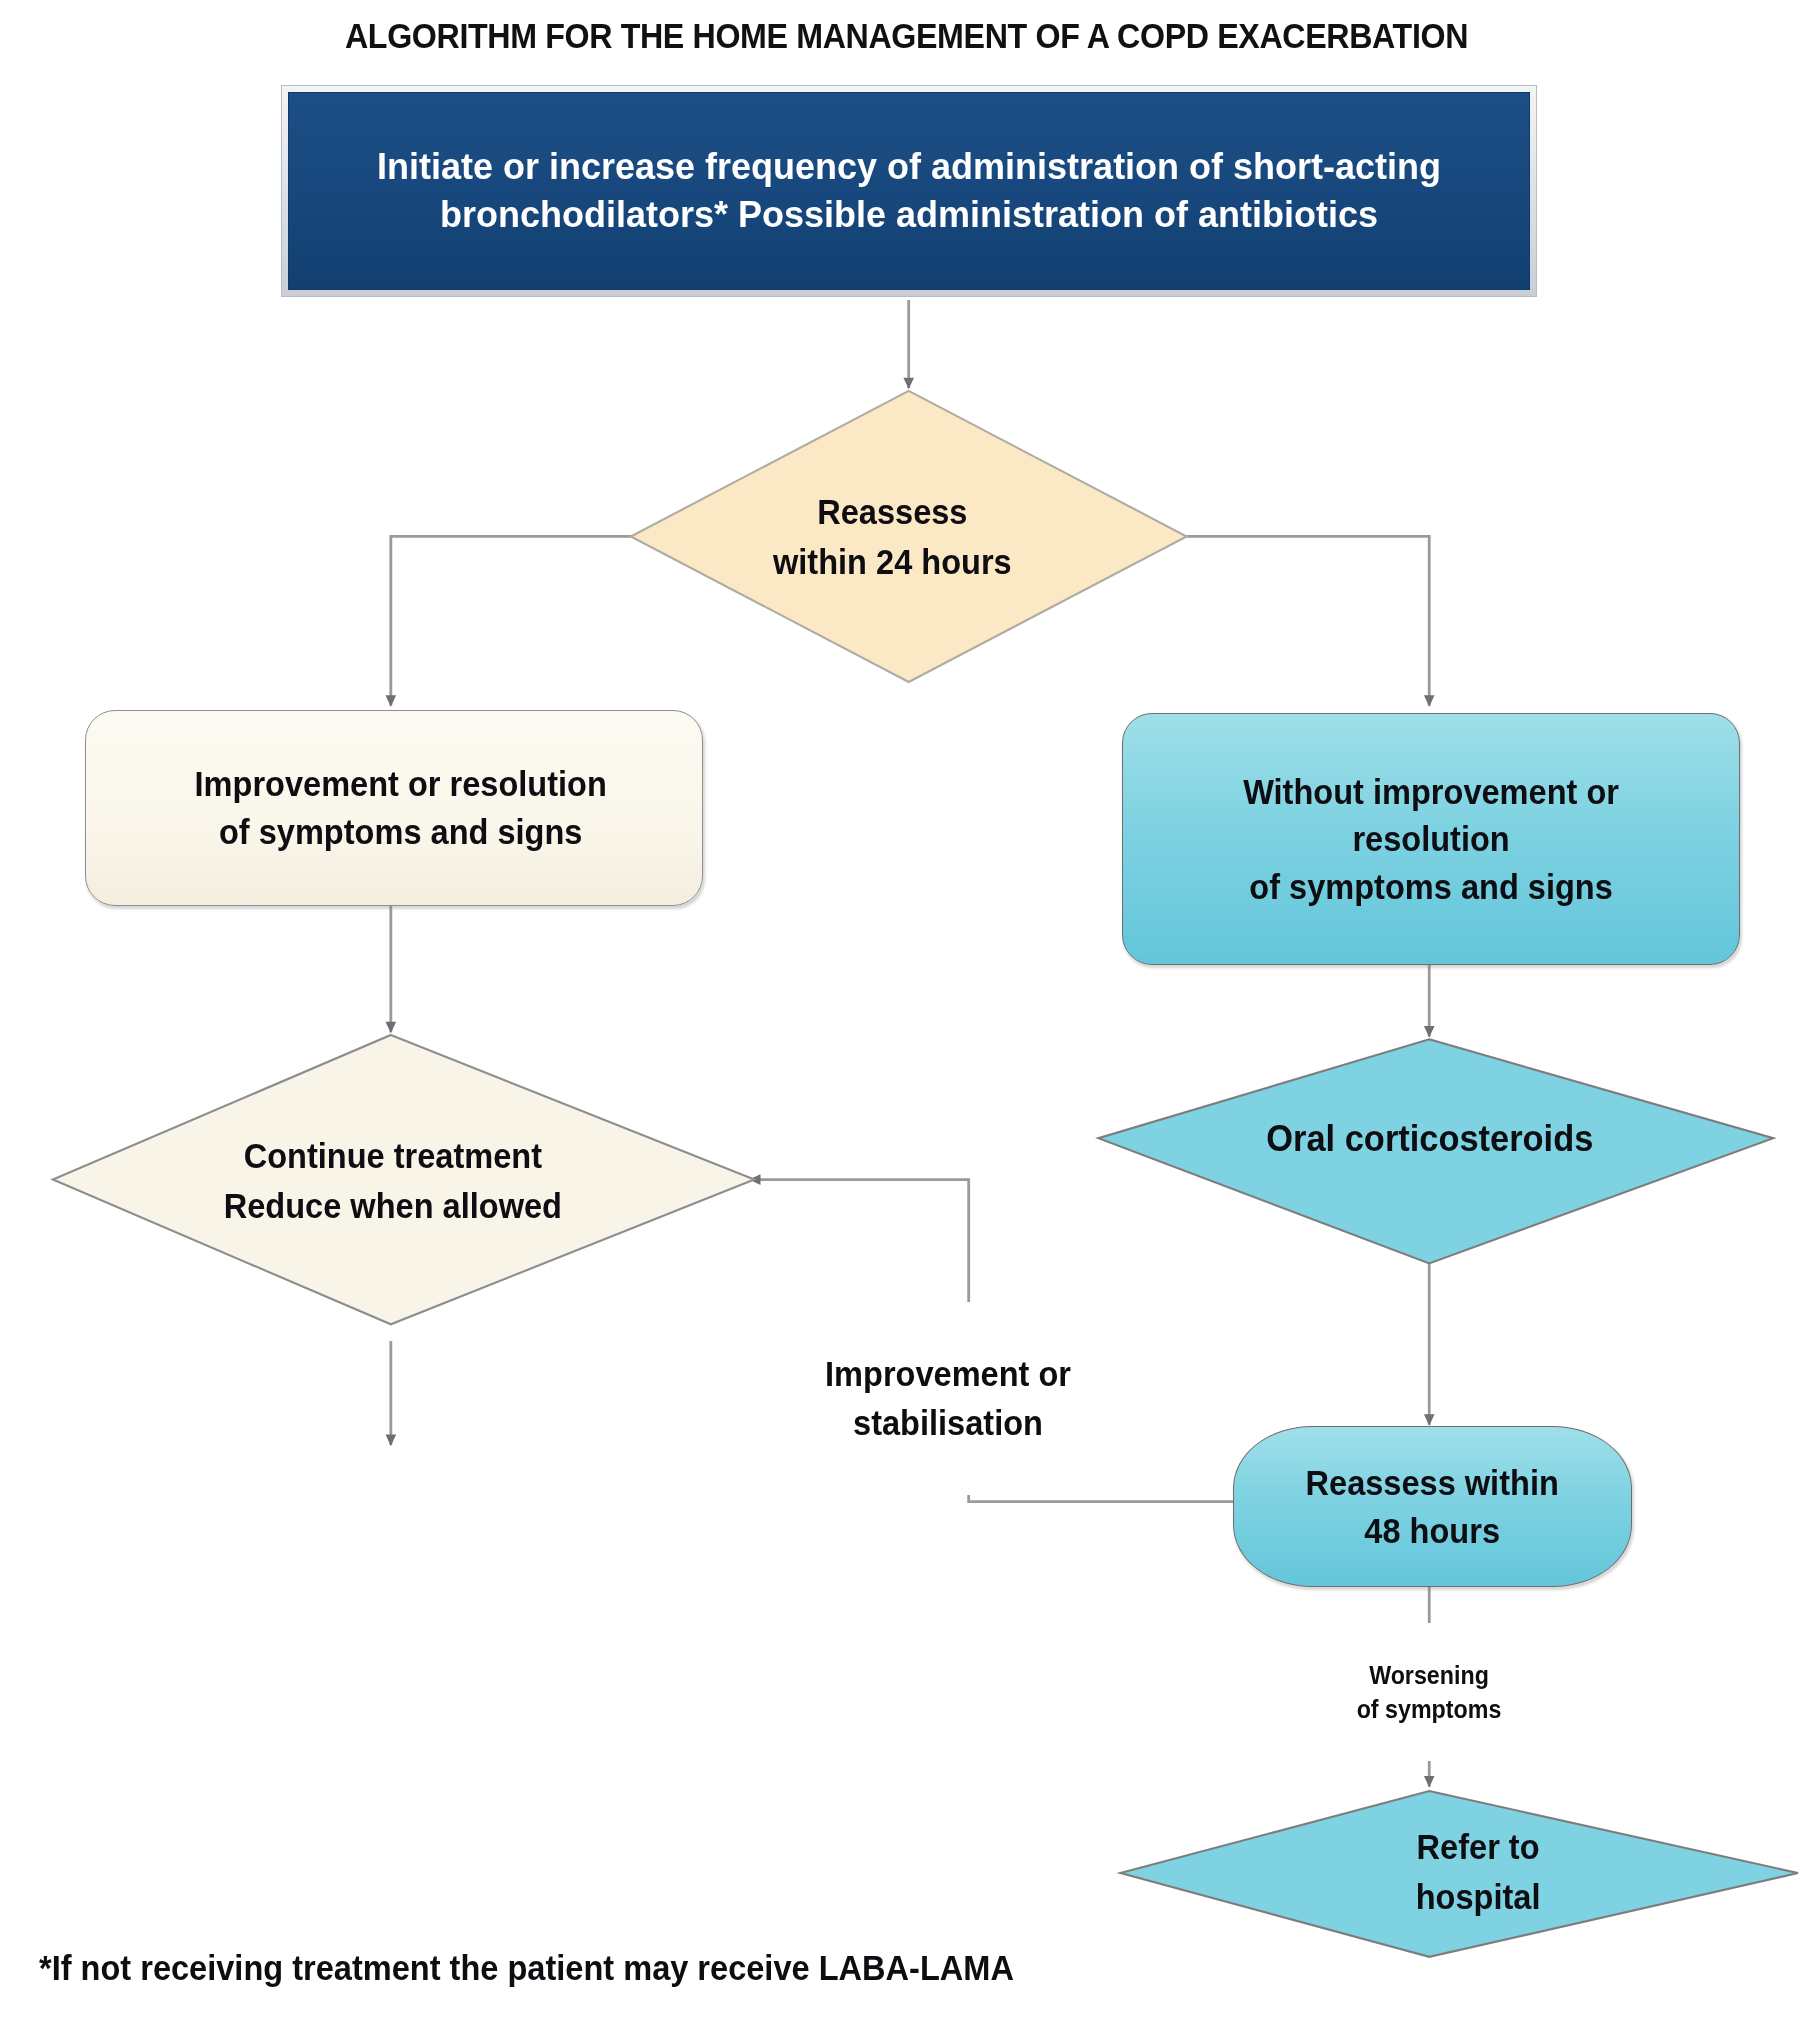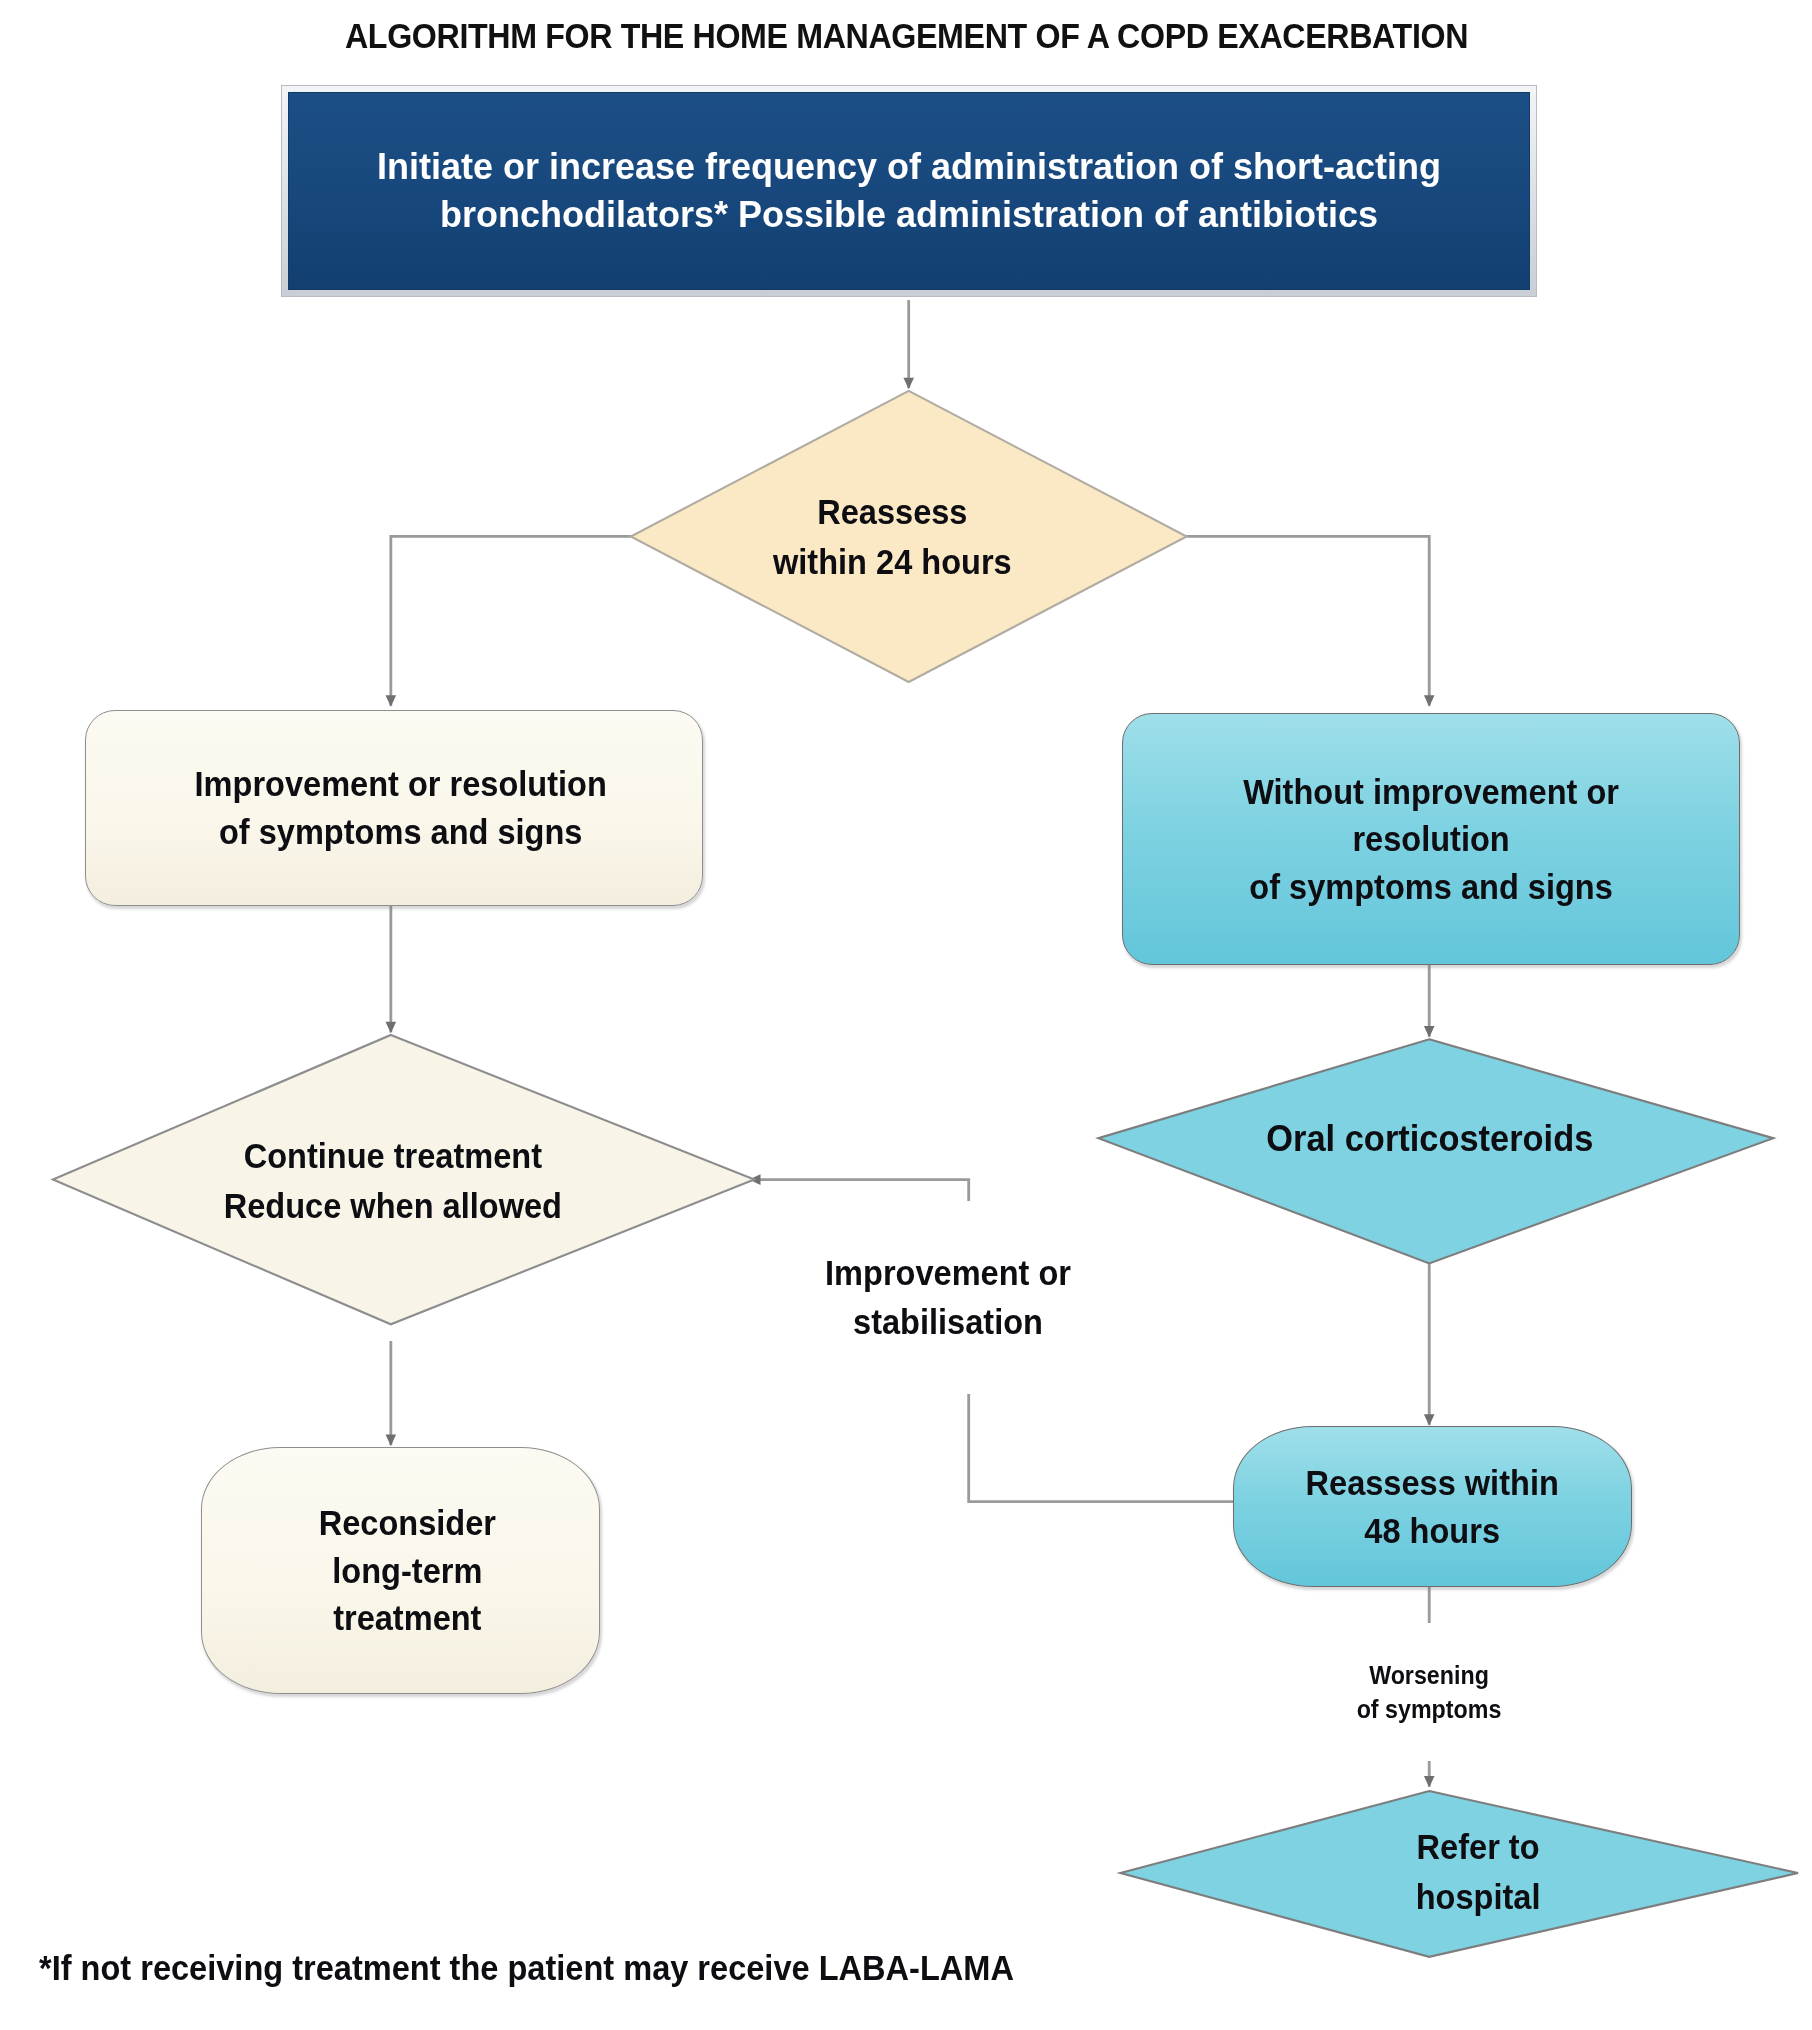--- a/index.html
+++ b/index.html
@@ -223,32 +223,27 @@
     <span class="txt">Improvement or resolution
 of symptoms and signs</span>
   </div>
 
   <div class="node rbox rbox-cyan" style="left:1122px; top:713px; width:618px; height:252px; font-size:35px;">
     <span class="txt">Without improvement or
 resolution
 of symptoms and signs</span>
   </div>
 
-  <div class="node rbox rbox-cream pillbox" style="left:201px; top:1447px; width:399px; height:247px; font-size:35px;">
-    <span class="txt">Reconsider
-long-term
-treatment</span>
-  </div>
 
   <div class="node rbox rbox-cyan pillbox" style="left:1233px; top:1426px; width:399px; height:161px; font-size:35px;">
     <span class="txt">Reassess within
 48 hours</span>
   </div>
 
-  <div class="edge-label" style="left:776px; top:1201px; width:344px; font-size:35px;">
+  <div class="edge-label" style="left:776px; top:1302px; width:344px; font-size:35px;">
     <span>Improvement or
 stabilisation</span>
   </div>
 
   <div class="edge-label" style="left:1279px; top:1623px; width:300px; font-size:25px;">
     <span>Worsening
 of symptoms</span>
   </div>
 
   <div class="footnote">*If not receiving treatment the patient may receive LABA-LAMA</div>

